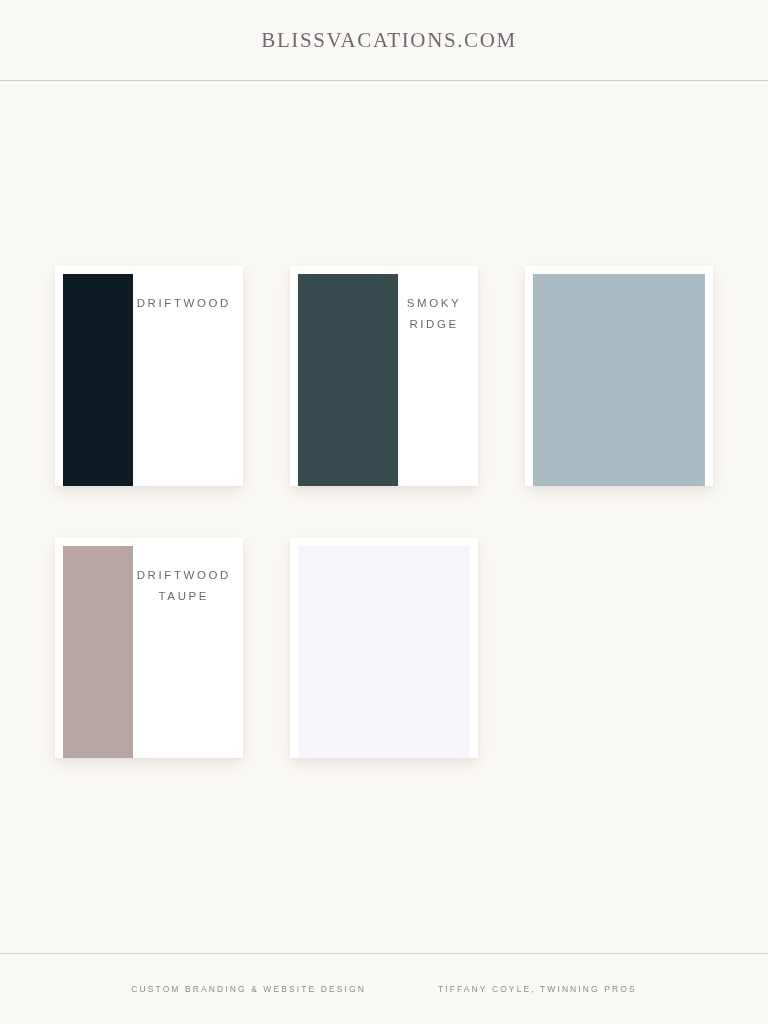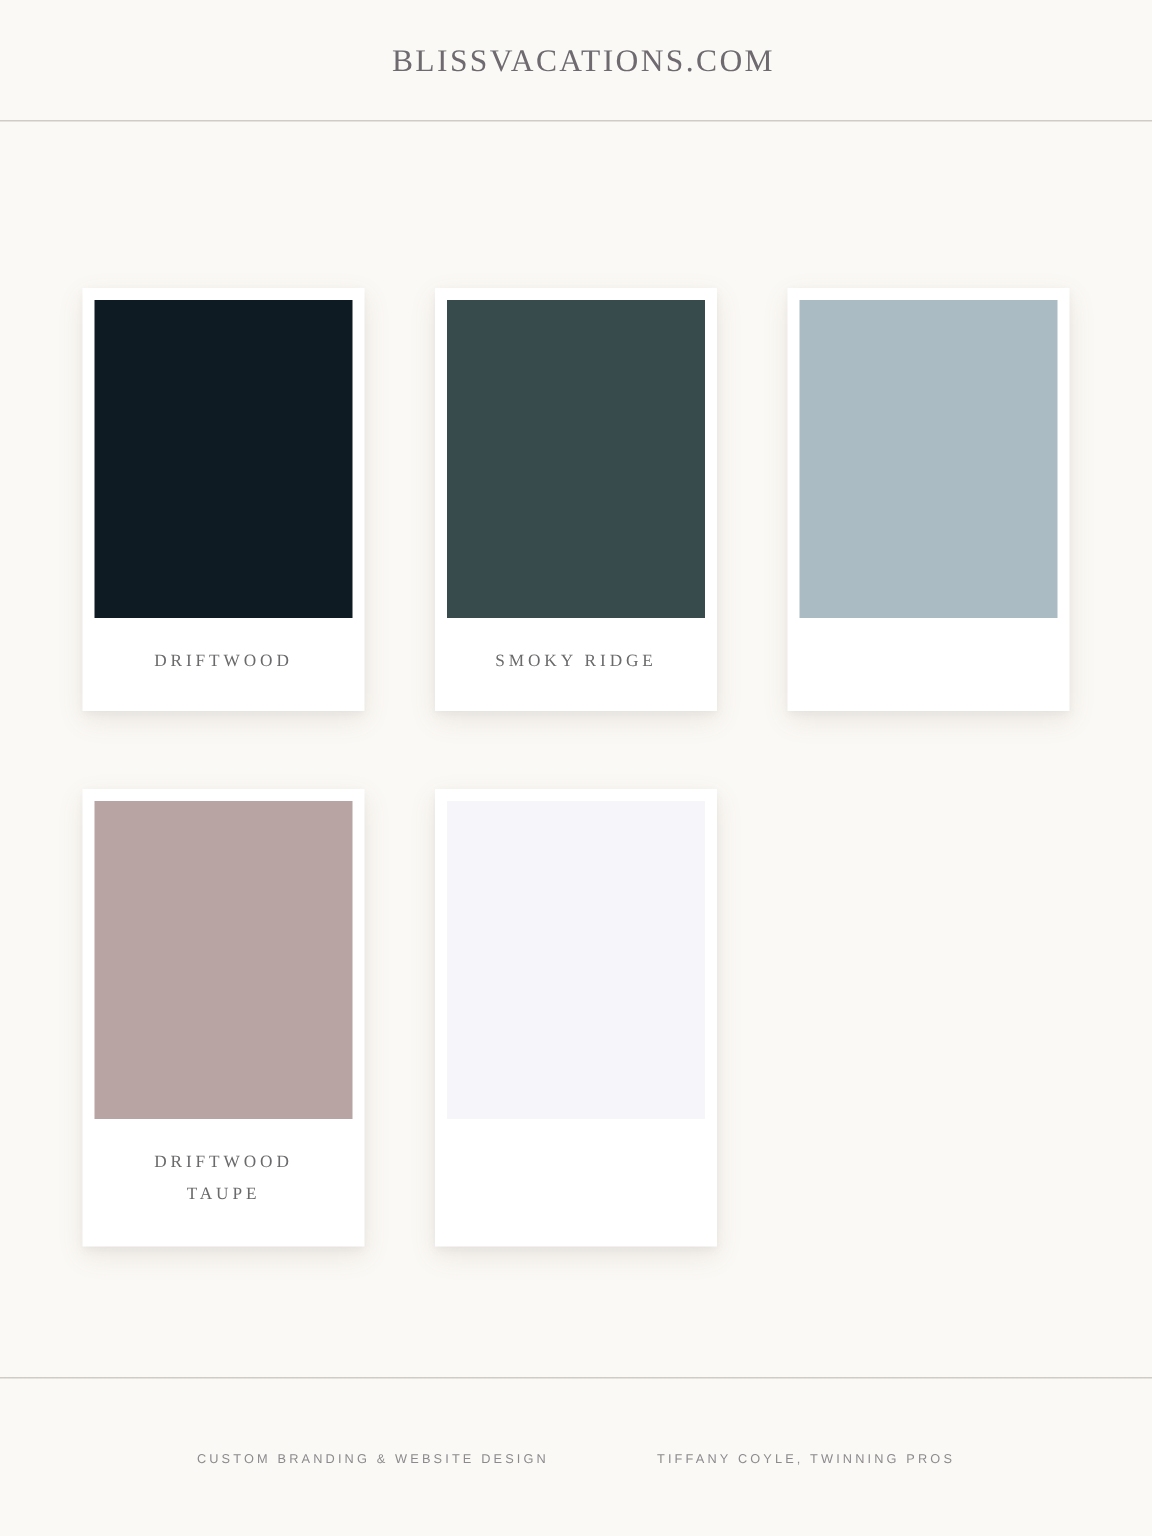--- a/index.html
+++ b/index.html
@@ -54,22 +54,21 @@
   }
 
   
   .swatch-card {
     background: #ffffff;
     padding: 8px 8px 0 8px;
     box-sizing: border-box;
     box-shadow: 0 6px 16px rgba(120, 110, 100, 0.13),
                 0 2px 5px rgba(120, 110, 100, 0.07);
     display: flex;
-    flex-direction: column;
-    font-family: Liberation Serif, serif;
+    flex-direction: row;
   }
   .swatch-chip {
     width: 100%;
     height: 212px;
   }
   .swatch-label {
     font-size: 11.5px;
     letter-spacing: 2.6px;
     color: #6a6a6c;
     text-align: center;
@@ -80,21 +79,21 @@
   .row-2 .swatch-label {
     padding-bottom: 24px;
   }
 
   
   .site-footer {
     position: absolute;
     left: 0;
     right: 0;
     bottom: 0;
-    height: 106px;
+    height: 71px;
     border-top: 1px solid #cfcbc5;
     box-sizing: border-box;
     display: flex;
     align-items: center;
     justify-content: center;
     gap: 72px;
   }
   .footer-text {
     font-size: 8.5px;
     letter-spacing: 2.1px;

